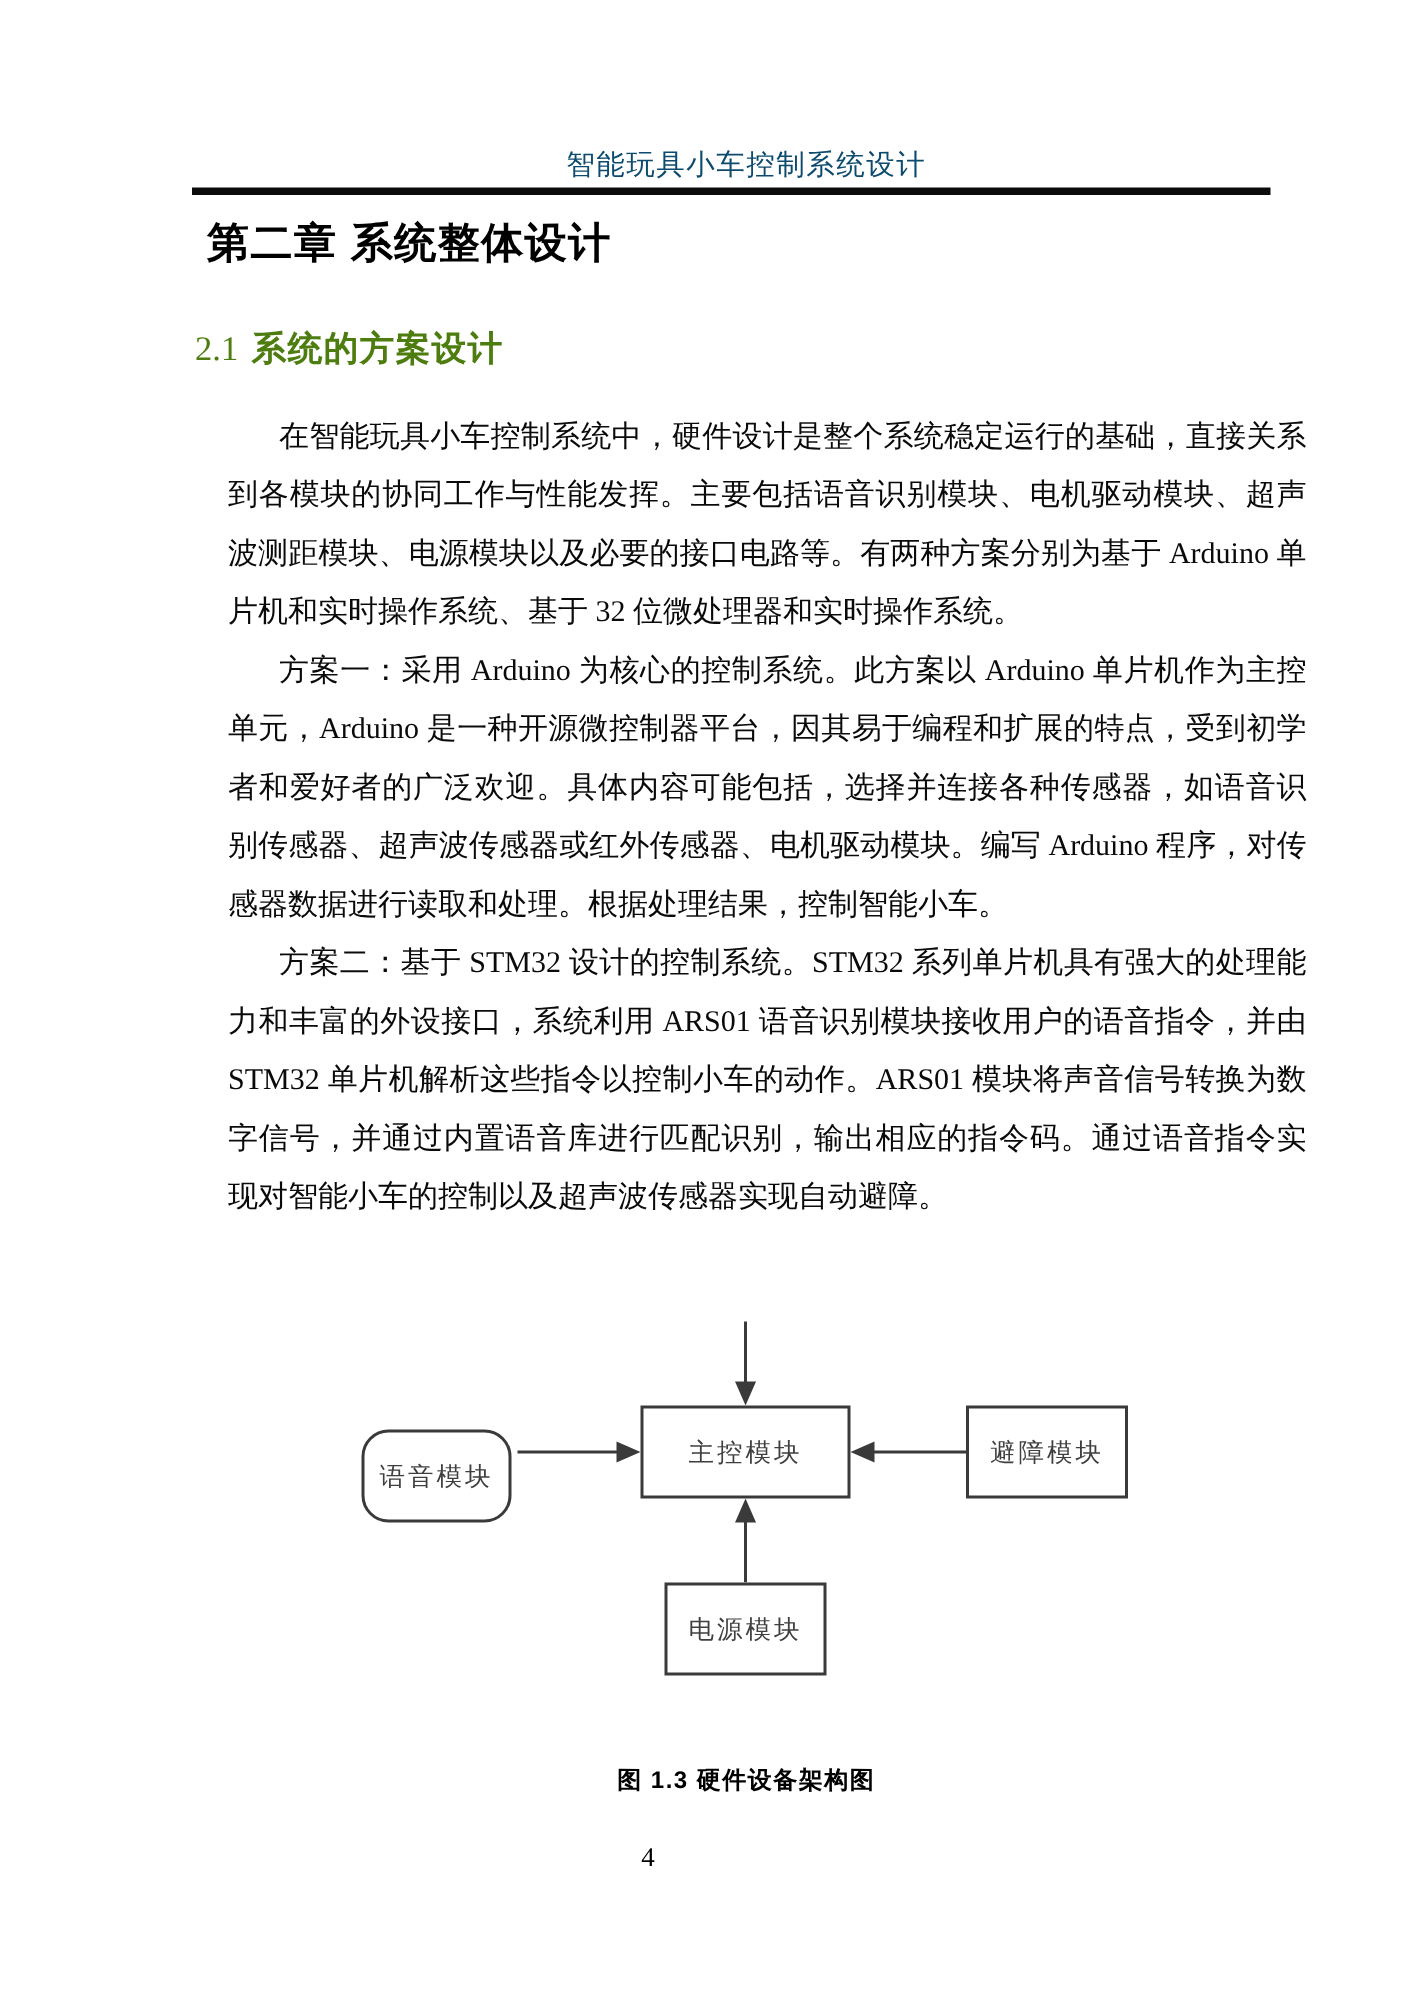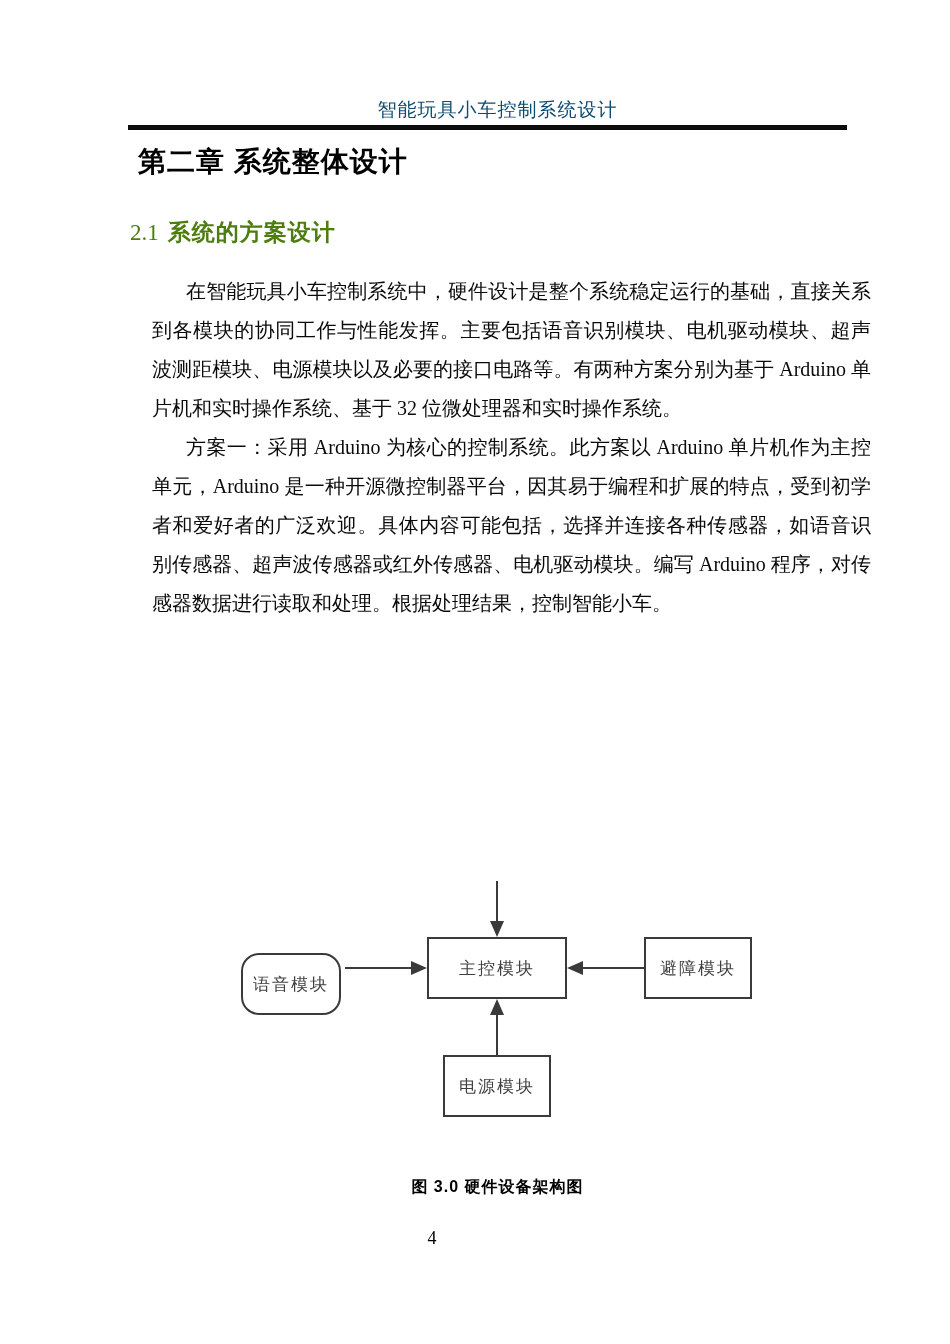--- a/index.html
+++ b/index.html
@@ -106,20 +106,21 @@
 
   <h1 class="chapter-title">第二章 系统整体设计</h1>
 
   <h2 class="section-heading">
     <span class="section-number">2.1</span><span class="section-title">系统的方案设计</span>
   </h2>
 
   <div class="body-text">
     <p>在智能玩具小车控制系统中，硬件设计是整个系统稳定运行的基础，直接关系到各模块的协同工作与性能发挥。主要包括语音识别模块、电机驱动模块、超声波测距模块、电源模块以及必要的接口电路等。有两种方案分别为基于 Arduino 单片机和实时操作系统、基于 32 位微处理器和实时操作系统。</p>
     <p>方案一：采用 Arduino 为核心的控制系统。此方案以 Arduino 单片机作为主控单元，Arduino 是一种开源微控制器平台，因其易于编程和扩展的特点，受到初学者和爱好者的广泛欢迎。具体内容可能包括，选择并连接各种传感器，如语音识别传感器、超声波传感器或红外传感器、电机驱动模块。编写 Arduino 程序，对传感器数据进行读取和处理。根据处理结果，控制智能小车。</p>
+    <p>方案二：基于 STM32 设计的控制系统。STM32 系列单片机具有强大的处理能力和丰富的外设接口，系统利用 ARS01 语音识别模块接收用户的语音指令，并由 STM32 单片机解析这些指令以控制小车的动作。ARS01 模块将声音信号转换为数字信号，并通过内置语音库进行匹配识别，输出相应的指令码。通过语音指令实现对智能小车的控制以及超声波传感器实现自动避障。</p>
   </div>
 
   <figure class="figure">
     <svg class="arrows" viewBox="0 0 950 300" xmlns="http://www.w3.org/2000/svg" aria-hidden="true">
       <g>
         <line x1="497" y1="62" x2="497" y2="103"></line>
         <polygon points="490,102 504,102 497,118"></polygon>
       </g>
       <g>
         <line x1="345" y1="149" x2="412" y2="149"></line>
@@ -134,17 +135,17 @@
         <polygon points="490,196 504,196 497,180"></polygon>
       </g>
     </svg>
 
     <div class="dbox dbox-voice">语音模块</div>
     <div class="dbox dbox-main">主控模块</div>
     <div class="dbox dbox-power">电源模块</div>
     <div class="dbox dbox-obstacle">避障模块</div>
   </figure>
 
-  <figcaption class="figure-caption">图 3.0 硬件设备架构图</figcaption>
+  <figcaption class="figure-caption">图 1.3 硬件设备架构图</figcaption>
 
   <div class="page-number">4</div>
 
 </div>
 
 </body></html>

